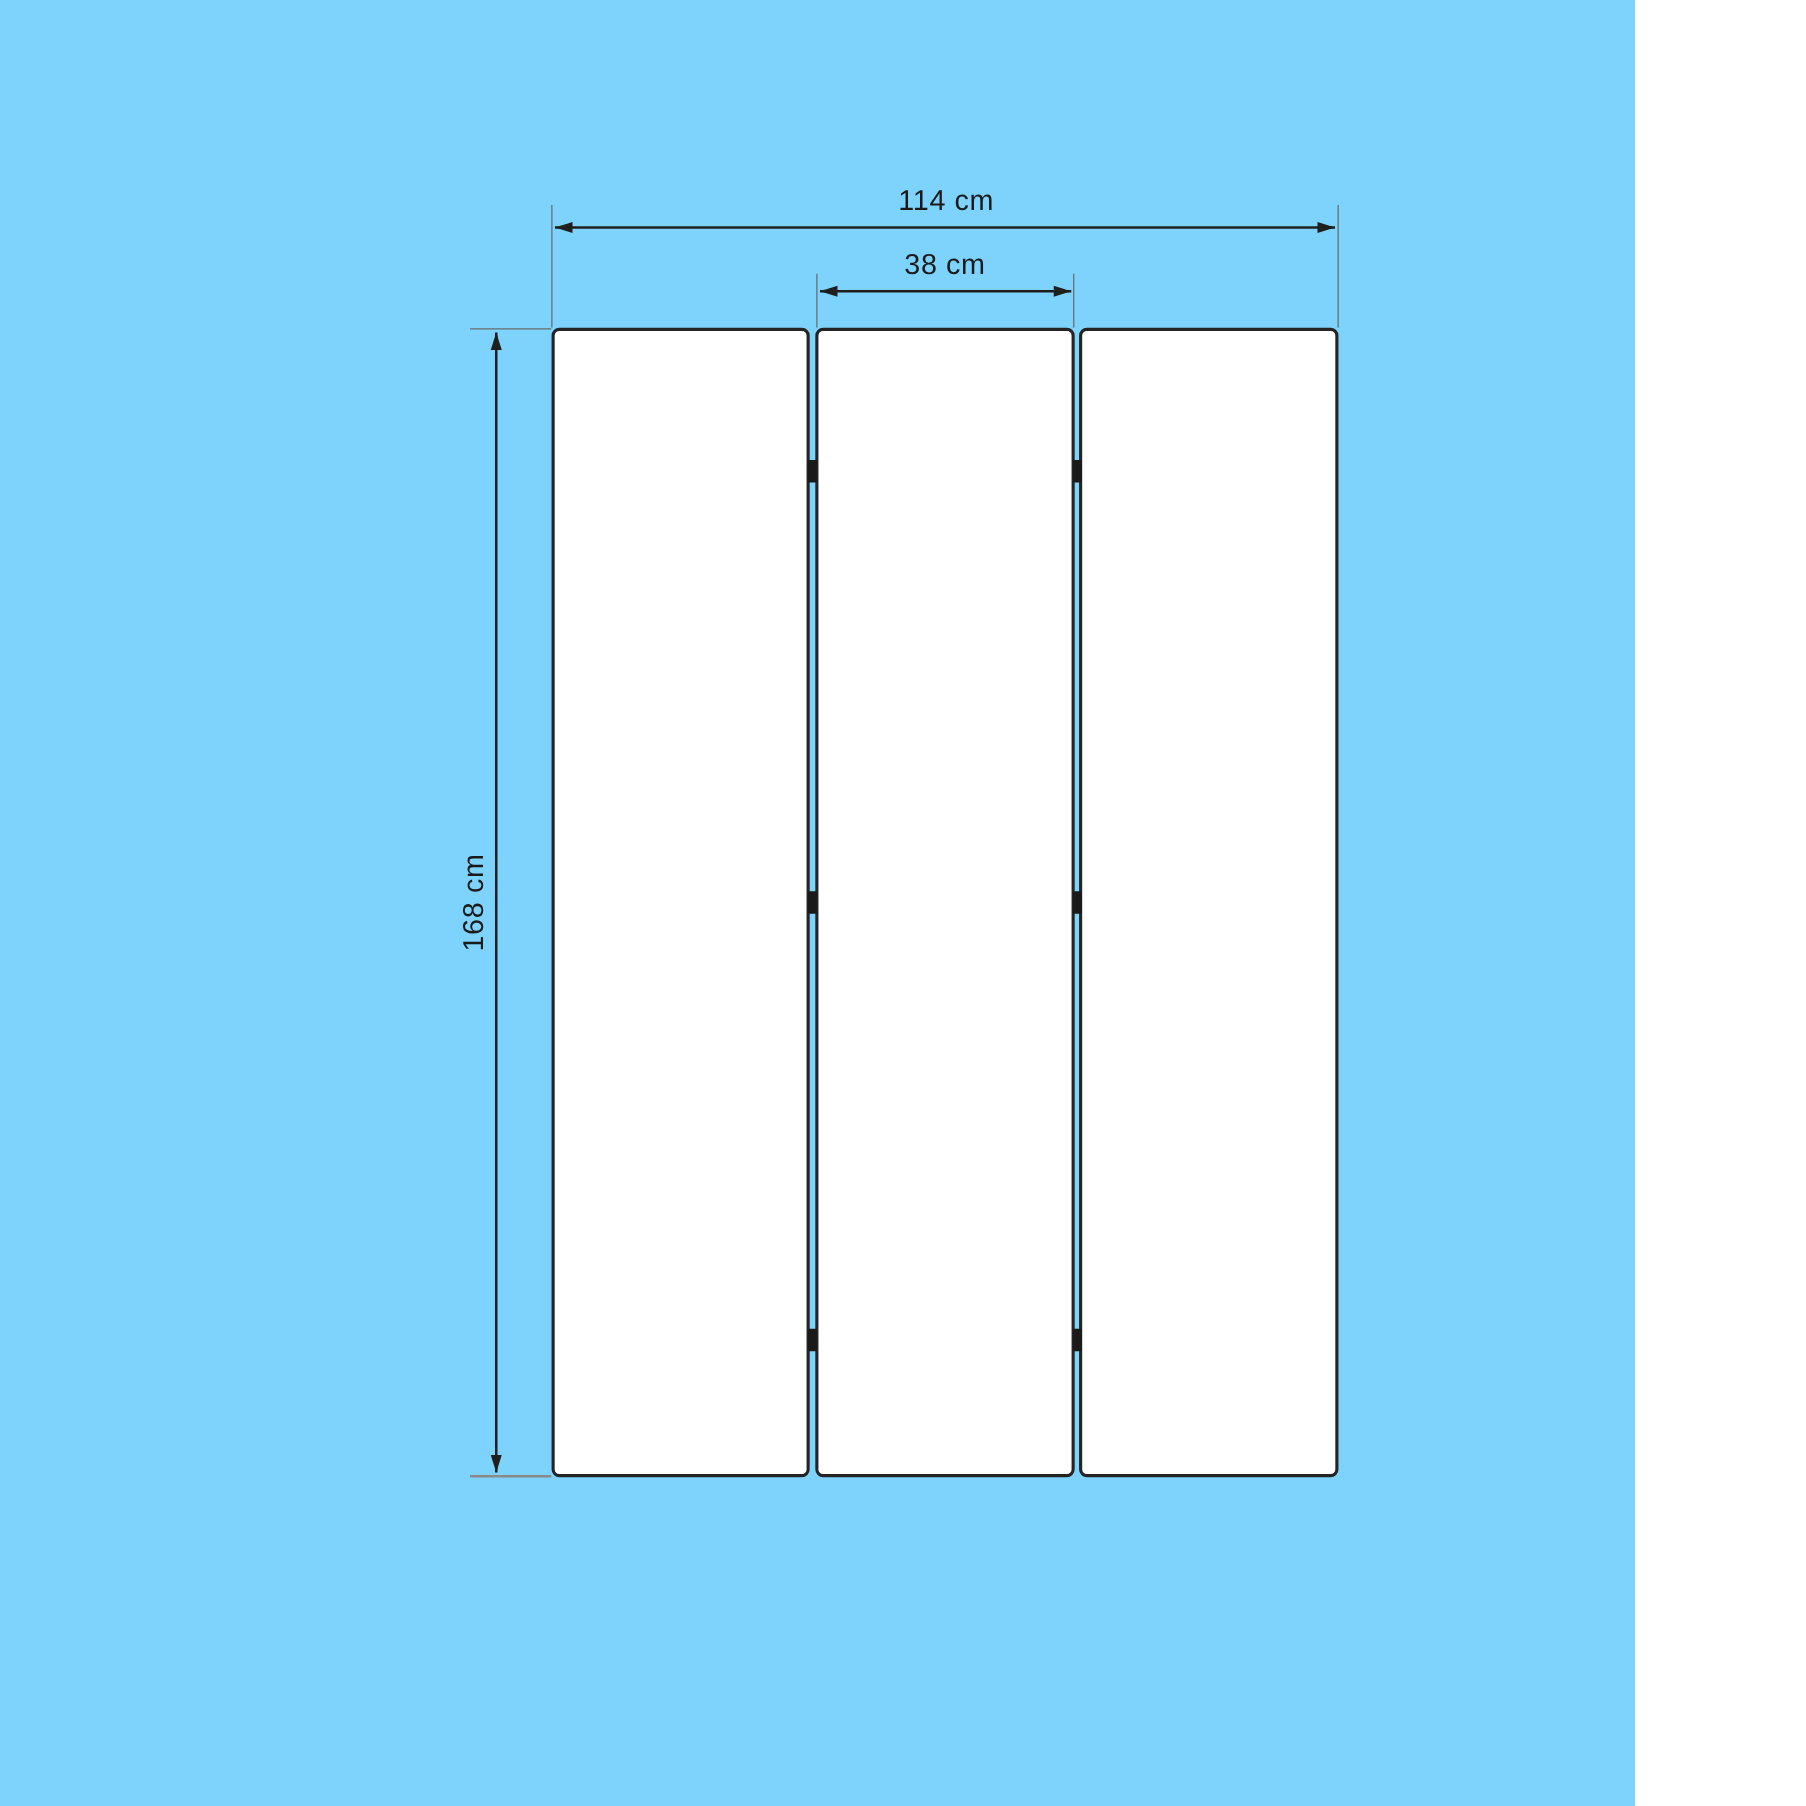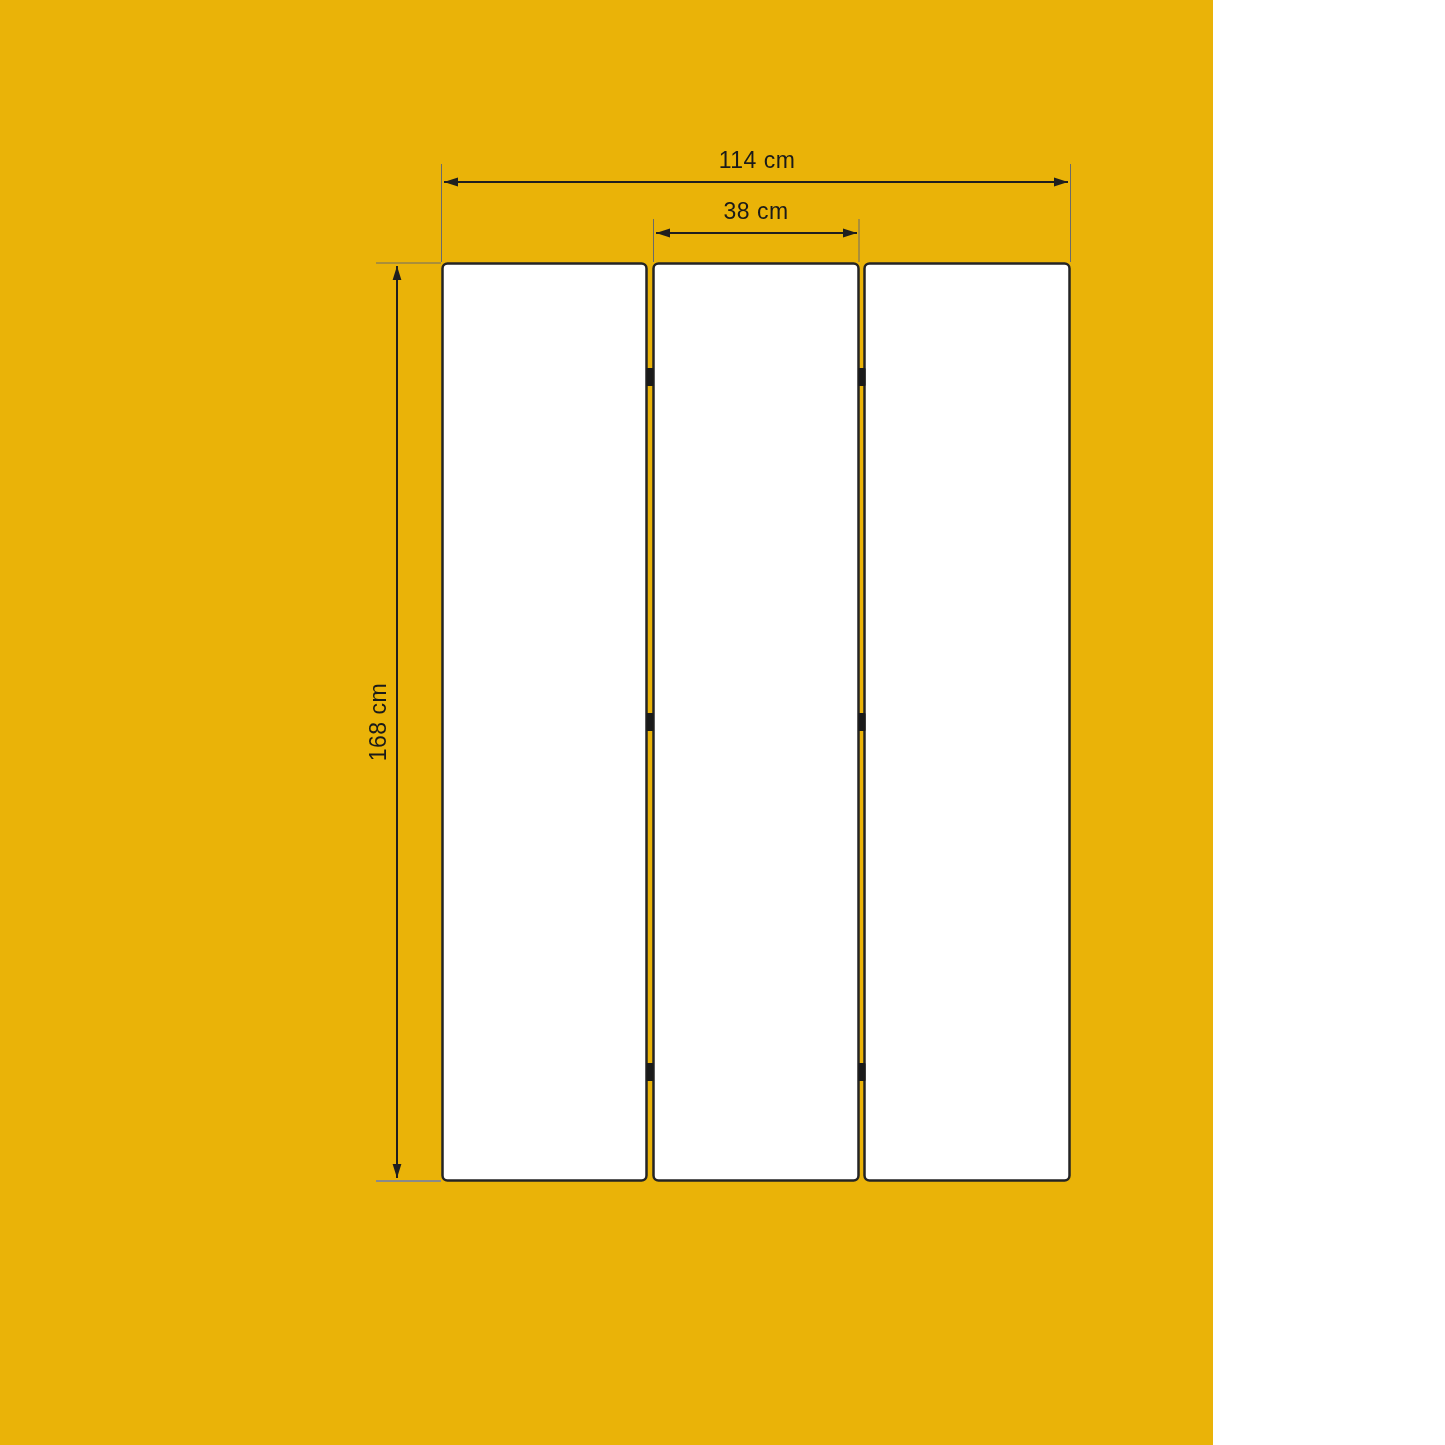--- a/index.html
+++ b/index.html
@@ -6,23 +6,23 @@
     margin: 0;
     padding: 0;
     background: #ffffff;
     width: 1445px;
     height: 1445px;
     overflow: hidden;
     font-family: "Liberation Sans", "DejaVu Sans", sans-serif;
   }
   .stage {
     position: relative;
-    width: 1213px;
+    width: 1308px;
     height: 1445px;
-    background: #eab308;
+    background: #7dd3fc;
   }
   svg { display: block; }
   .dim-text {
     font-family: "Liberation Sans", "DejaVu Sans", sans-serif;
     font-size: 23px;
     fill: #1a1a1a;
     letter-spacing: 0.5px;
   }
   .dim-line { stroke: #1f1f1f; stroke-width: 2; fill: none; }
   .ext-line { stroke: #6a6a6a; stroke-width: 1; fill: none; }

